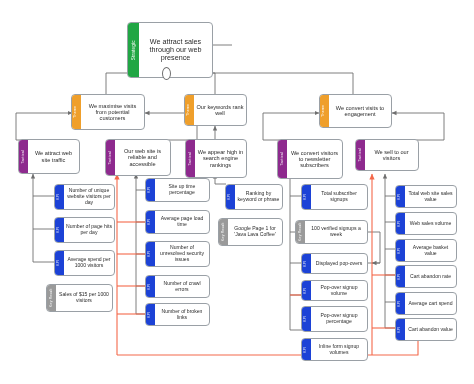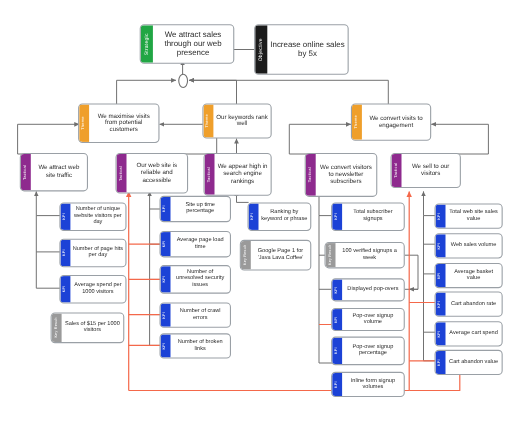--- a/index.html
+++ b/index.html
@@ -157,33 +157,27 @@
       <path d="M396,275 L372,275"></path>
       <path d="M396,328 L372,328"></path>
 
       <path d="M372,355 L117,355"></path>
       <path d="M372,355 L418,355 L418,340"></path>
 
       <path d="M302,295 L290,295"></path>
     </g>
   </svg>
 
-  <div class="node lvl1" style="left:127px;top:22px;width:86px;height:36px;justify-content:center;">
+  <div class="node lvl1" style="left:127px;top:22px;width:86px;height:56px;justify-content:center;">
     <div class="tab t-strategic">
       <span>Strategic</span>
     </div>
     <div class="body">We attract sales through our web presence</div>
   </div>
 
-  <div class="node lvl1" style="left:231px;top:22px;width:86px;height:46px;">
-    <div class="tab t-objective">
-      <span>Objective</span>
-    </div>
-    <div class="body">Increase online sales by 5x</div>
-  </div>
 
   <div class="junction" style="left:162px;top:67px;"></div>
 
   <div class="node lvl2" style="left:71px;top:94px;width:74px;height:36px;">
     <div class="tab t-theme">
       <span>Theme</span>
     </div>
     <div class="body">We maximise visits from potential customers</div>
   </div>
 

